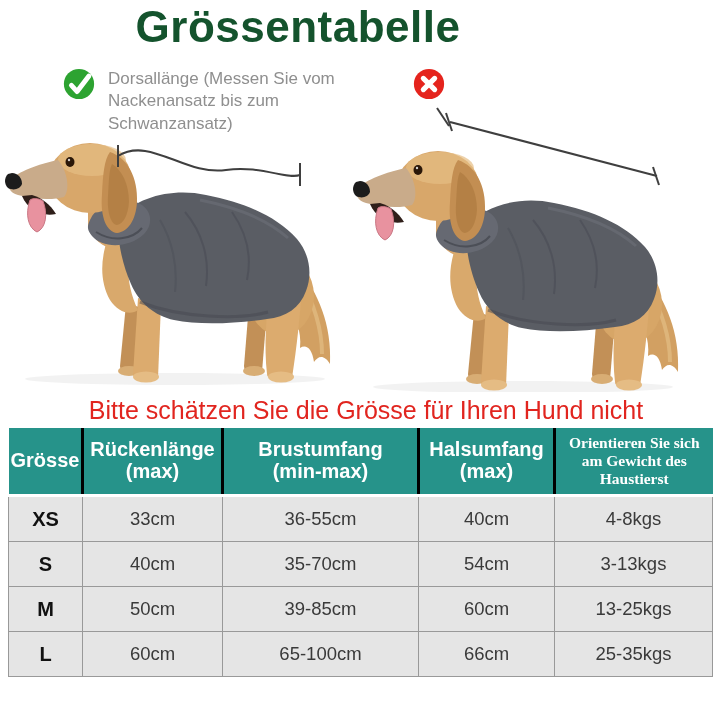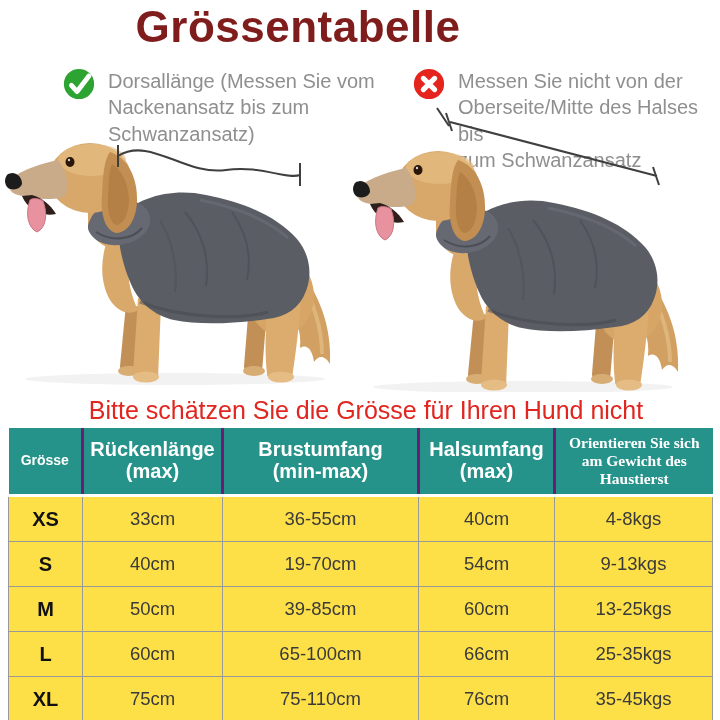--- a/index.html
+++ b/index.html
@@ -2,55 +2,55 @@
 <html><head>
 <meta charset="utf-8">
 <style>
   html,body{margin:0;padding:0;}
   body{
     width:720px;height:720px;position:relative;overflow:hidden;
     background:#ffffff;font-family:"Liberation Sans",sans-serif;
   }
   .page-title{
     position:absolute;top:2px;left:0;width:596px;text-align:center;
-    font-size:44px;font-weight:bold;color:#7f1d1d;letter-spacing:.5px;margin:0;
+    font-size:44px;font-weight:bold;color:#14532d;letter-spacing:.5px;margin:0;
   }
   .legend-item{position:absolute;display:flex;align-items:flex-start;}
   .legend-item.correct{left:62px;top:67px;width:345px;}
   .legend-item.incorrect{left:412px;top:67px;width:300px;}
   .legend-icon{width:34px;height:34px;flex:0 0 34px;margin-right:12px;}
   .legend-text{
-    font-size:20px;line-height:1.32;color:#8f8f8f;
+    font-size:17px;line-height:1.32;color:#8f8f8f;
     white-space:pre-line;padding-top:1px;
   }
   .dogs-svg{position:absolute;left:0;top:90px;width:720px;height:302px;}
   .warning-line{
     position:absolute;top:390px;left:0;width:720px;text-align:center;
     font-size:25px;font-weight:normal;color:#e1251f;margin:6px;
   }
   table.size-table{
     position:absolute;top:428px;left:8px;width:704px;
     border-collapse:collapse;table-layout:fixed;
   }
   .size-table col.c0{width:74px;}
   .size-table col.c1{width:140px;}
   .size-table col.c2{width:196px;}
   .size-table col.c3{width:136px;}
   .size-table col.c4{width:158px;}
   .size-table th{
     background:#26938a;color:#ffffff;font-weight:bold;text-align:center;
     vertical-align:middle;height:66px;font-size:20px;line-height:1.08;
-    white-space:pre-line;border-left:3px solid #701a75;border-bottom:3px solid #ffffff;
+    white-space:pre-line;border-left:3px solid #000000;border-bottom:3px solid #ffffff;
     padding:0 2px;
   }
-  .size-table th:first-child{border-left:none;font-size:14px;}
+  .size-table th:first-child{border-left:none;font-size:20px;}
   .size-table th.col-weight{font-size:15.5px;line-height:1.15;font-family:Liberation Serif, serif;}
   .size-table td{
     border:1.5px solid #999999;text-align:center;vertical-align:middle;
-    height:42px;font-size:18.5px;color:#3a3a3a;background:#fde047;
+    height:42px;font-size:18.5px;color:#3a3a3a;background:#e5e5e5;
   }
   .size-table td.size{font-weight:bold;font-size:20px;color:#111111;}
 </style>
 </head>
 <body>
 
 <h1 class="page-title">Grössentabelle</h1>
 
 <div class="legend-item correct">
   <span class="legend-icon">
@@ -63,23 +63,20 @@
 Nackenansatz bis zum Schwanzansatz)</span>
 </div>
 
 <div class="legend-item incorrect">
   <span class="legend-icon">
     <svg viewBox="0 0 36 36" width="34" height="34">
       <circle cx="18" cy="18" r="16" fill="#e5241d"></circle>
       <path d="M12 12 L24 24 M24 12 L12 24" stroke="#ffffff" stroke-width="5.4" stroke-linecap="round"></path>
     </svg>
   </span>
-  <span class="legend-text">Messen Sie nicht von der
-Oberseite/Mitte des Halses bis
-zum Schwanzansatz</span>
 </div>
 
 <svg class="dogs-svg" viewBox="0 0 720 302">
   <defs>
     <g id="dog-shape">
 
       <ellipse cx="175" cy="259" rx="150" ry="6" fill="#000000" opacity="0.05"></ellipse>
 
       <path d="M298,148 C318,172 332,205 330,244 C324,234 318,236 314,242 C312,228 306,224 300,228 C302,212 295,192 284,176 Z" fill="#d2a062"></path>
       <path d="M300,160 C314,182 322,210 322,234" stroke="#e3bd85" stroke-width="4" fill="none" opacity="0.7"></path>
@@ -172,39 +169,32 @@
     <tr>
       <td class="size">XS</td>
       <td>33cm</td>
       <td>36-55cm</td>
       <td>40cm</td>
       <td>4-8kgs</td>
     </tr>
     <tr>
       <td class="size">S</td>
       <td>40cm</td>
-      <td>19-70cm</td>
+      <td>35-70cm</td>
       <td>54cm</td>
-      <td>9-13kgs</td>
+      <td>3-13kgs</td>
     </tr>
     <tr>
       <td class="size">M</td>
       <td>50cm</td>
       <td>39-85cm</td>
       <td>60cm</td>
       <td>13-25kgs</td>
     </tr>
     <tr>
       <td class="size">L</td>
       <td>60cm</td>
       <td>65-100cm</td>
       <td>66cm</td>
       <td>25-35kgs</td>
     </tr>
-    <tr>
-      <td class="size">XL</td>
-      <td>75cm</td>
-      <td>75-110cm</td>
-      <td>76cm</td>
-      <td>35-45kgs</td>
-    </tr>
   </tbody>
 </table>
 
 </body></html>

